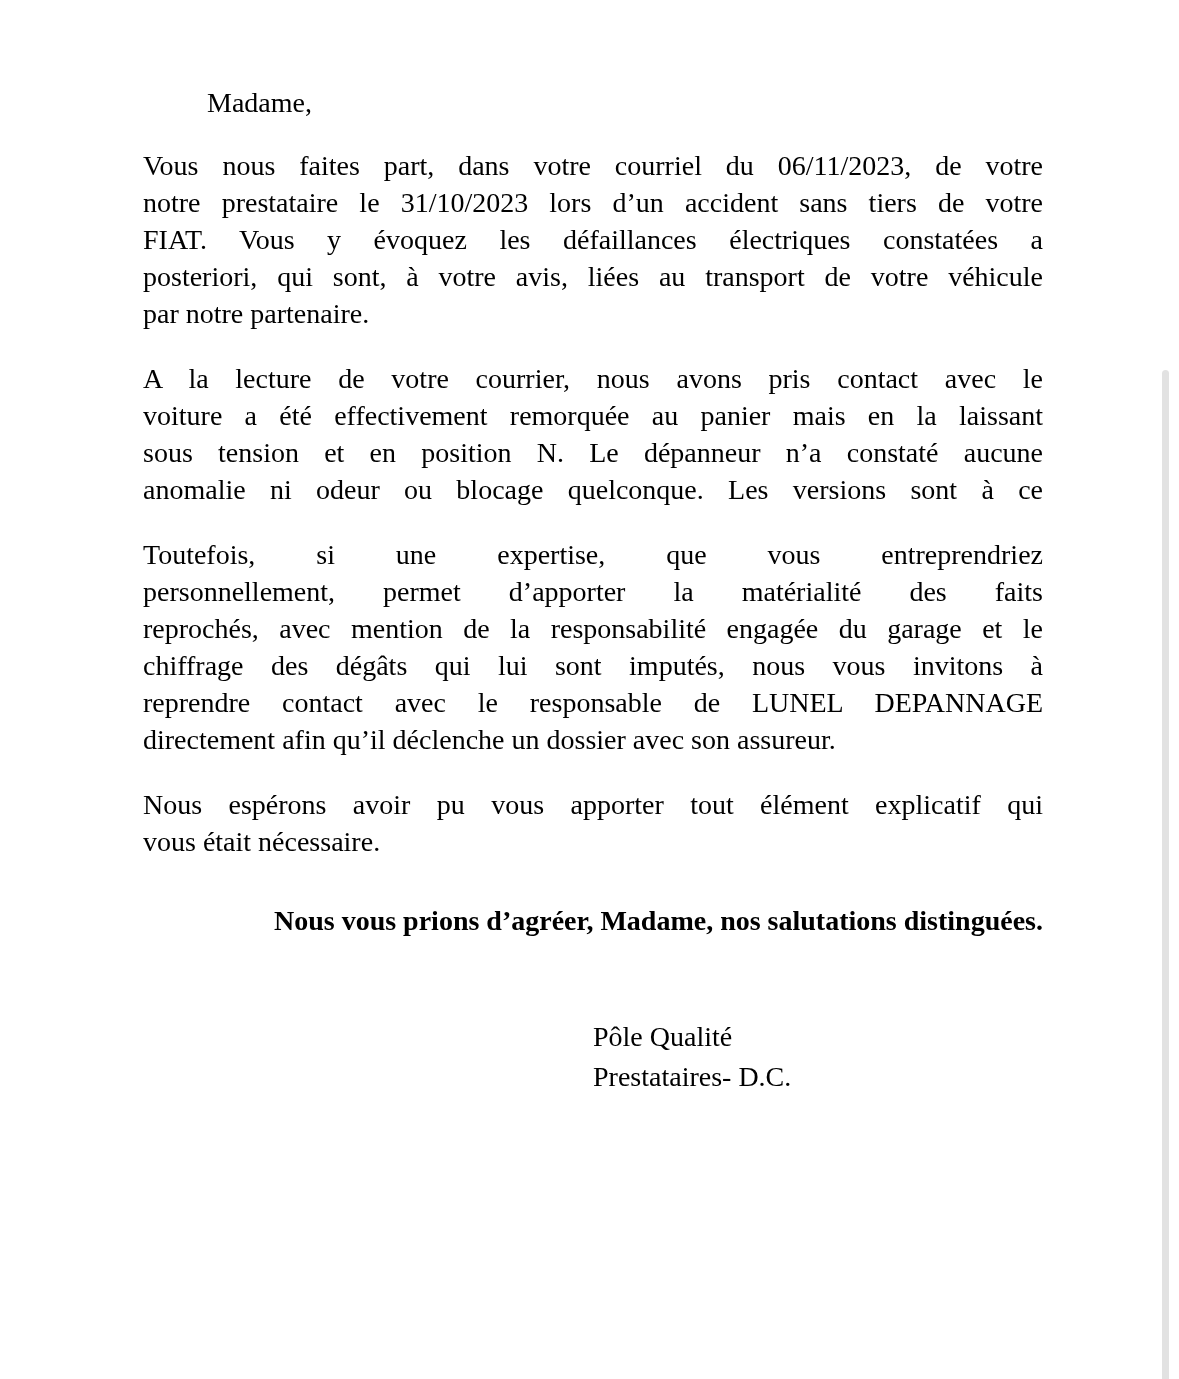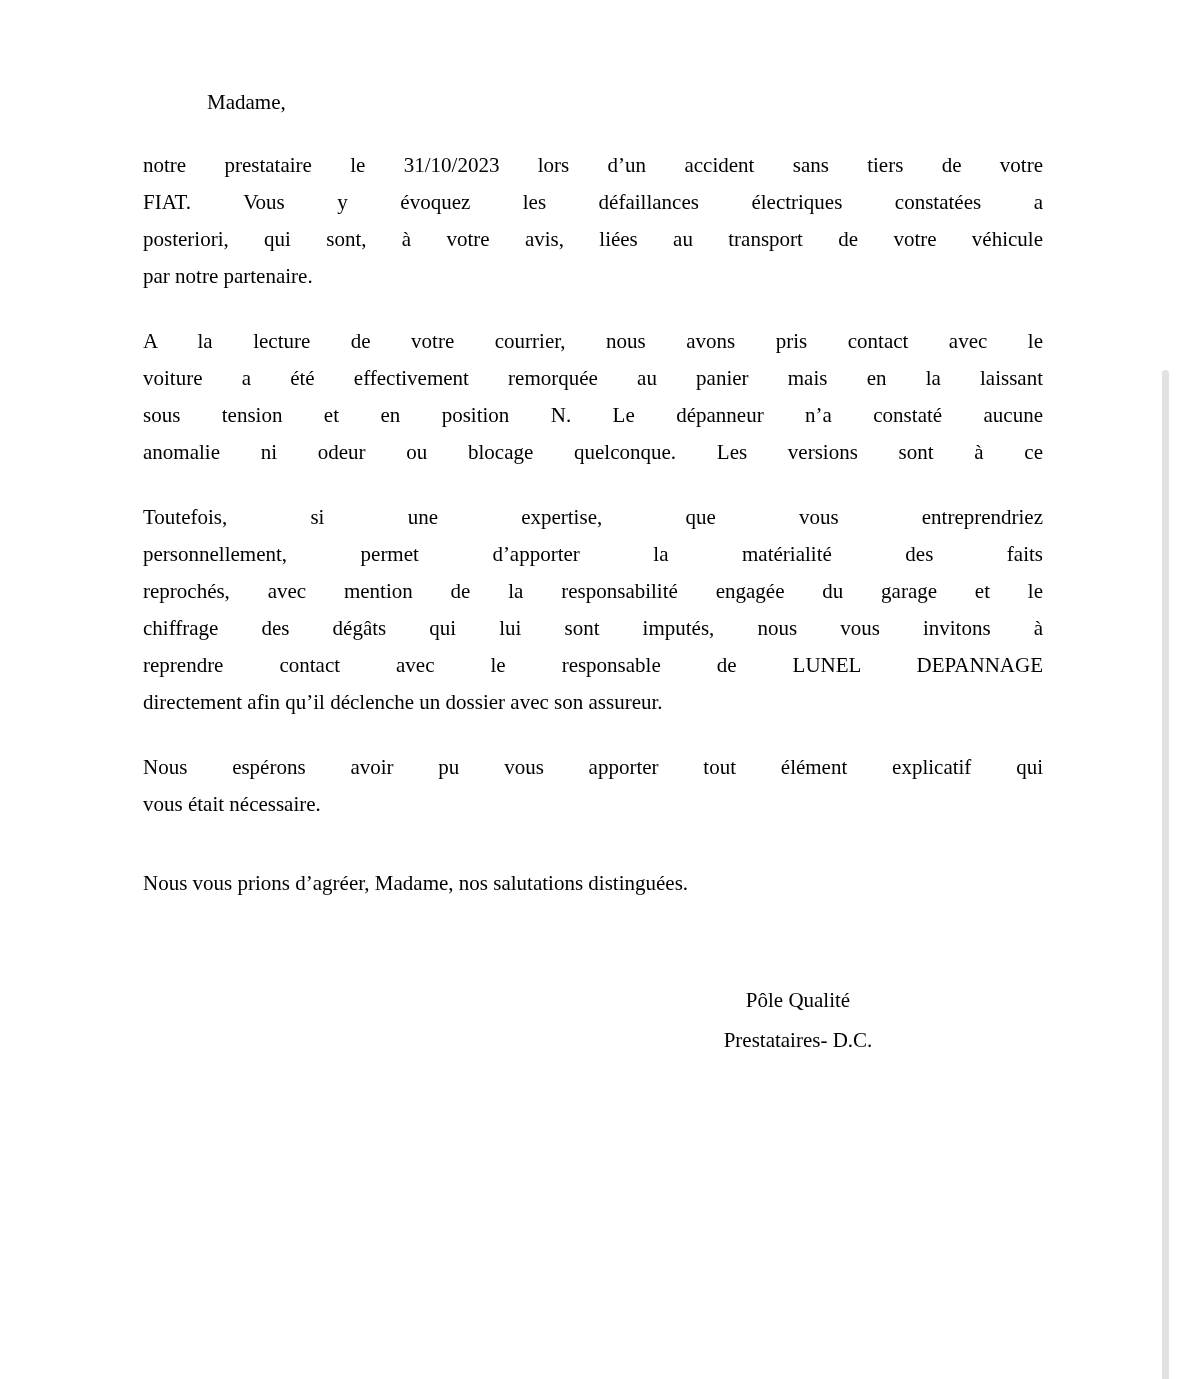--- a/index.html
+++ b/index.html
@@ -18,21 +18,21 @@
   .page {
     position: absolute;
     inset: 0;
     background: #ffffff;
   }
   .letter {
     position: absolute;
     left: 143px;
     top: 84px;
     width: 900px;
-    font-size: 21px;
+    font-size: 28px;
     line-height: 37px;
     color: #000000;
   }
   .letter p, .letter div {
     margin: 0;
     padding: 0;
   }
   .salutation {
     text-indent: 64px;
     margin: 0 0 26px 0 !important;
@@ -42,26 +42,26 @@
   }
   .line {
     text-align: justify;
     text-align-last: justify;
   }
   .line.last {
     text-align-last: left;
   }
   .closing {
     margin: 42px 0 28px 0 !important;
-    text-align: left;
+    text-align: right;
+    font-weight: bold;
   }
   .signature {
     margin: 78px 0 0 450px !important;
     width: 410px;
-    text-align: center;
     line-height: 40px;
   }
   .scrollbar-thumb {
     position: absolute;
     left: 1162px;
     top: 370px;
     width: 7px;
     height: 1009px;
     background: #e2e2e2;
     border-radius: 4px 4px 0 0;
@@ -69,20 +69,21 @@
 </style>
 </head>
 <body>
 
 <div class="page">
   <div class="letter">
 
     <p class="salutation">Madame,</p>
 
     <div class="paragraph">
+      <div class="line">Vous nous faites part, dans votre courriel du 06/11/2023, de votre</div>
       <div class="line">notre prestataire le 31/10/2023 lors d’un accident sans tiers de votre</div>
       <div class="line">FIAT. Vous y évoquez les défaillances électriques constatées a</div>
       <div class="line">posteriori, qui sont, à votre avis, liées au transport de votre véhicule</div>
       <div class="line last">par notre partenaire.</div>
     </div>
 
     <div class="paragraph">
       <div class="line">A la lecture de votre courrier, nous avons pris contact avec le</div>
       <div class="line">voiture a été effectivement remorquée au panier mais en la laissant</div>
       <div class="line">sous tension et en position N. Le dépanneur n’a constaté aucune</div>

